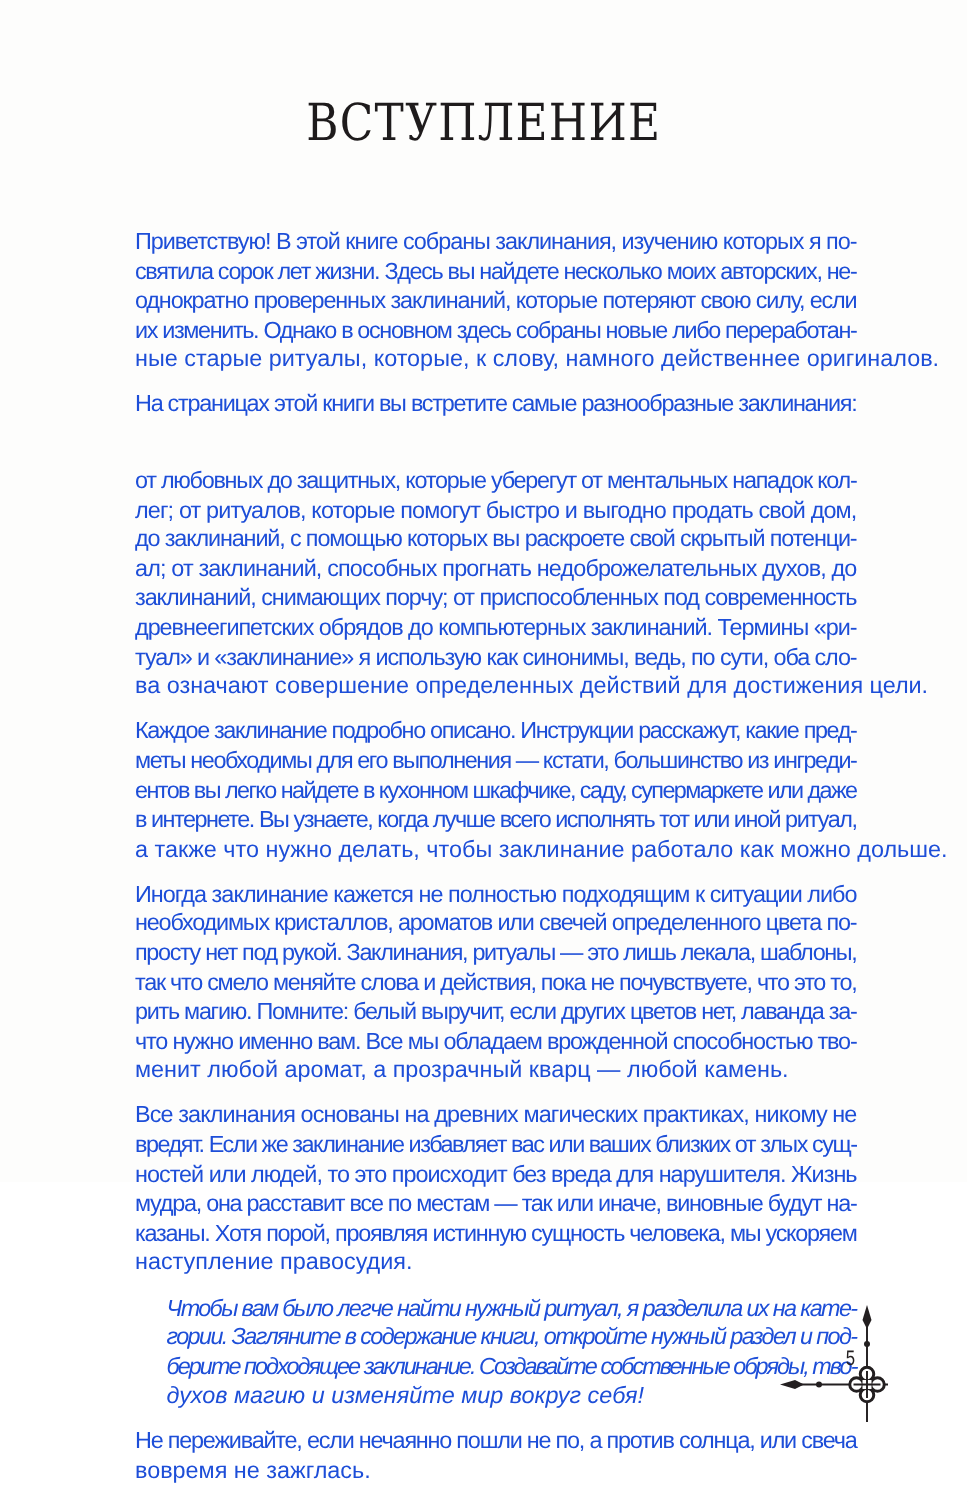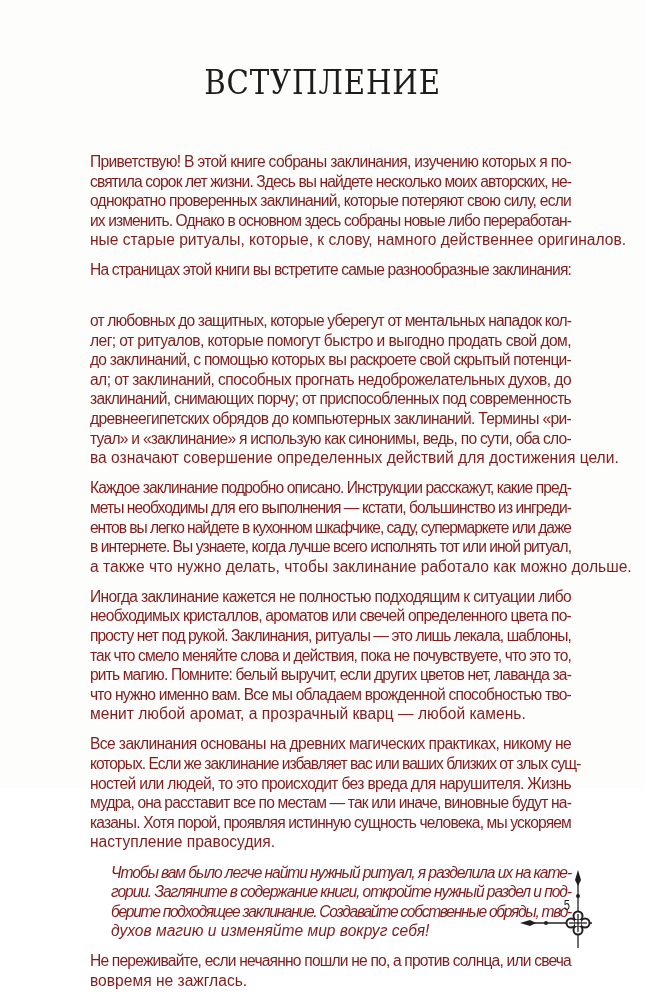--- a/index.html
+++ b/index.html
@@ -6,21 +6,21 @@
   body { width: 645px; height: 1001px; position: relative; overflow: hidden; color: #231f20; }
   .page { position: absolute; left: 0; top: 0; width: 645px; height: 788px; background: #fdfdfc; }
   .title {
     position: absolute; left: 0; right: 0; top: 62px; text-align: center;
     font-family: "DejaVu Serif", serif; font-size: 34px; letter-spacing: 1px;
     font-weight: normal; color: #1e1b1c; transform: scaleX(0.86);
   }
   .body {
     position: absolute; left: 90px; top: 152px; width: 481px;
     font-family: "Liberation Sans", sans-serif; font-size: 15.6px; line-height: 19.6px;
-    color: #7f1d1d;
+    color: #1d4ed8;
   }
   .para { margin: 0 0 10.5px 0; }
   .line { display: block; white-space: nowrap; text-align: justify; text-align-last: justify; height: 19.6px; }
   .line.last { text-align-last: left; }
   .para.italic { font-style: italic; padding-left: 21px; }
   .folio {
     position: absolute; left: 563px; top: 897px; font-family: "Liberation Sans", sans-serif;
     font-size: 14px; color: #231f20; transform: scaleX(0.8);
   }
   .ornament { position: absolute; left: 520px; top: 870px; width: 80px; height: 90px; }
@@ -61,21 +61,21 @@
       <span class="line" style="display: block; width: auto; letter-spacing: -0.645913px;">Иногда заклинание кажется не полностью подходящим к ситуации либо</span>
       <span class="line" style="display: block; width: auto; letter-spacing: -0.772854px;">необходимых кристаллов, ароматов или свечей определенного цвета по-</span>
       <span class="line" style="display: block; width: auto; letter-spacing: -0.897418px;">просту нет под рукой. Заклинания, ритуалы — это лишь лекала, шаблоны,</span>
       <span class="line" style="display: block; width: auto; letter-spacing: -0.845676px;">так что смело меняйте слова и действия, пока не почувствуете, что это то,</span>
       <span class="line" style="display: block; width: auto; letter-spacing: -0.851232px;">рить магию. Помните: белый выручит, если других цветов нет, лаванда за-</span>
       <span class="line" style="display: block; width: auto; letter-spacing: -0.794744px;">что нужно именно вам. Все мы обладаем врожденной способностью тво-</span>
       <span class="line last">менит любой аромат, а прозрачный кварц — любой камень.</span>
     </div>
     <div class="para">
       <span class="line" style="display: block; width: auto; letter-spacing: -0.590909px;">Все заклинания основаны на древних магических практиках, никому не</span>
-      <span class="line" style="display: block; width: auto; letter-spacing: -0.976893px;">которых. Если же заклинание избавляет вас или ваших близких от злых сущ-</span>
+      <span class="line" style="display: block; width: auto; letter-spacing: -0.976893px;">вредят. Если же заклинание избавляет вас или ваших близких от злых сущ-</span>
       <span class="line" style="display: block; width: auto; letter-spacing: -0.66208px;">ностей или людей, то это происходит без вреда для нарушителя. Жизнь</span>
       <span class="line" style="display: block; width: auto; letter-spacing: -0.837946px;">мудра, она расставит все по местам — так или иначе, виновные будут на-</span>
       <span class="line" style="display: block; width: auto; letter-spacing: -0.845129px;">казаны. Хотя порой, проявляя истинную сущность человека, мы ускоряем</span>
       <span class="line last">наступление правосудия.</span>
     </div>
     <div class="para italic">
       <span class="line" style="display: block; width: auto; letter-spacing: -1.08317px;">Чтобы вам было легче найти нужный ритуал, я разделила их на кате-</span>
       <span class="line" style="display: block; width: auto; letter-spacing: -1.06771px; font-style: italic;">гории. Загляните в содержание книги, откройте нужный раздел и под-</span>
       <span class="line" style="display: block; width: auto; letter-spacing: -1.29784px;">берите подходящее заклинание. Создавайте собственные обряды, тво-</span>
       <span class="line last">духов магию и изменяйте мир вокруг себя!</span>

